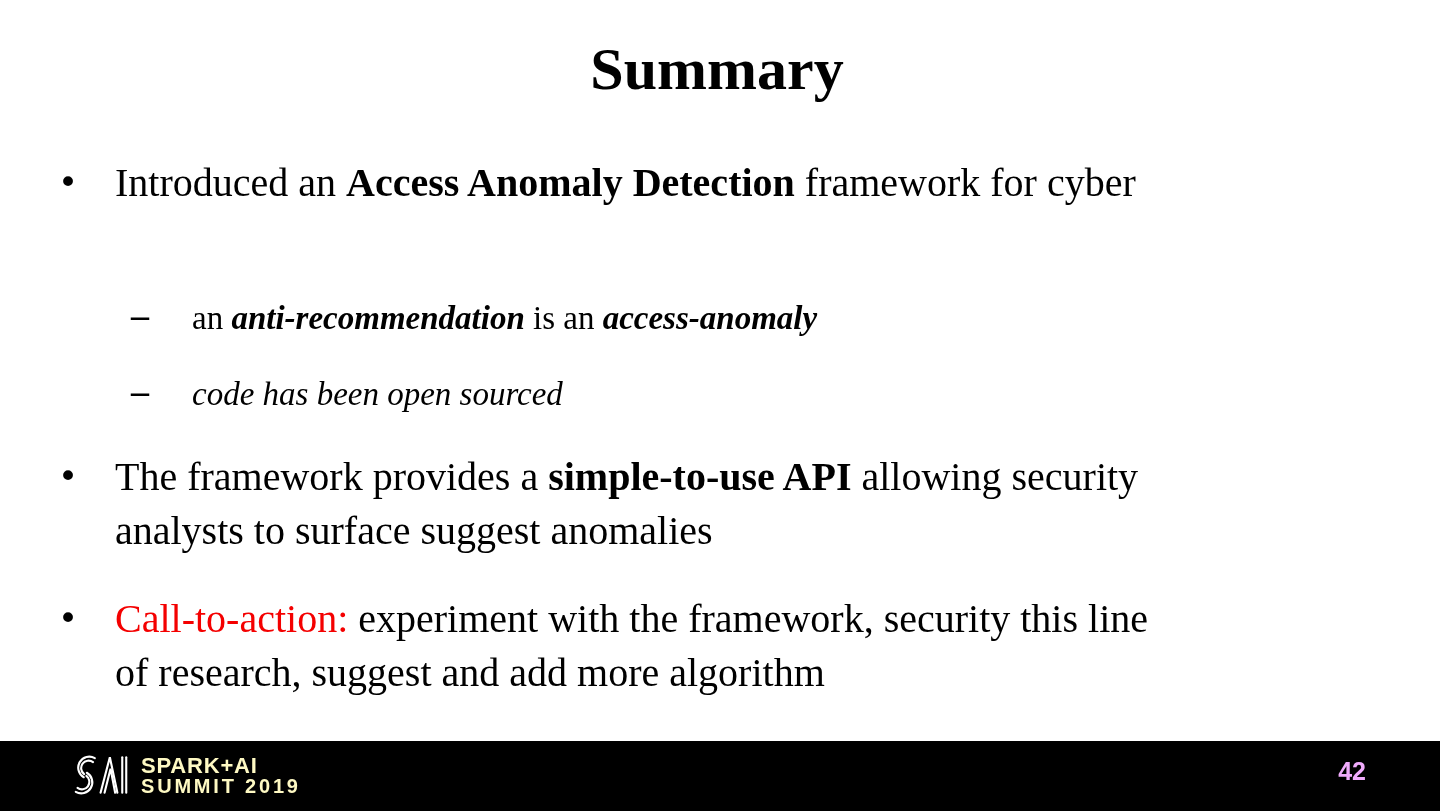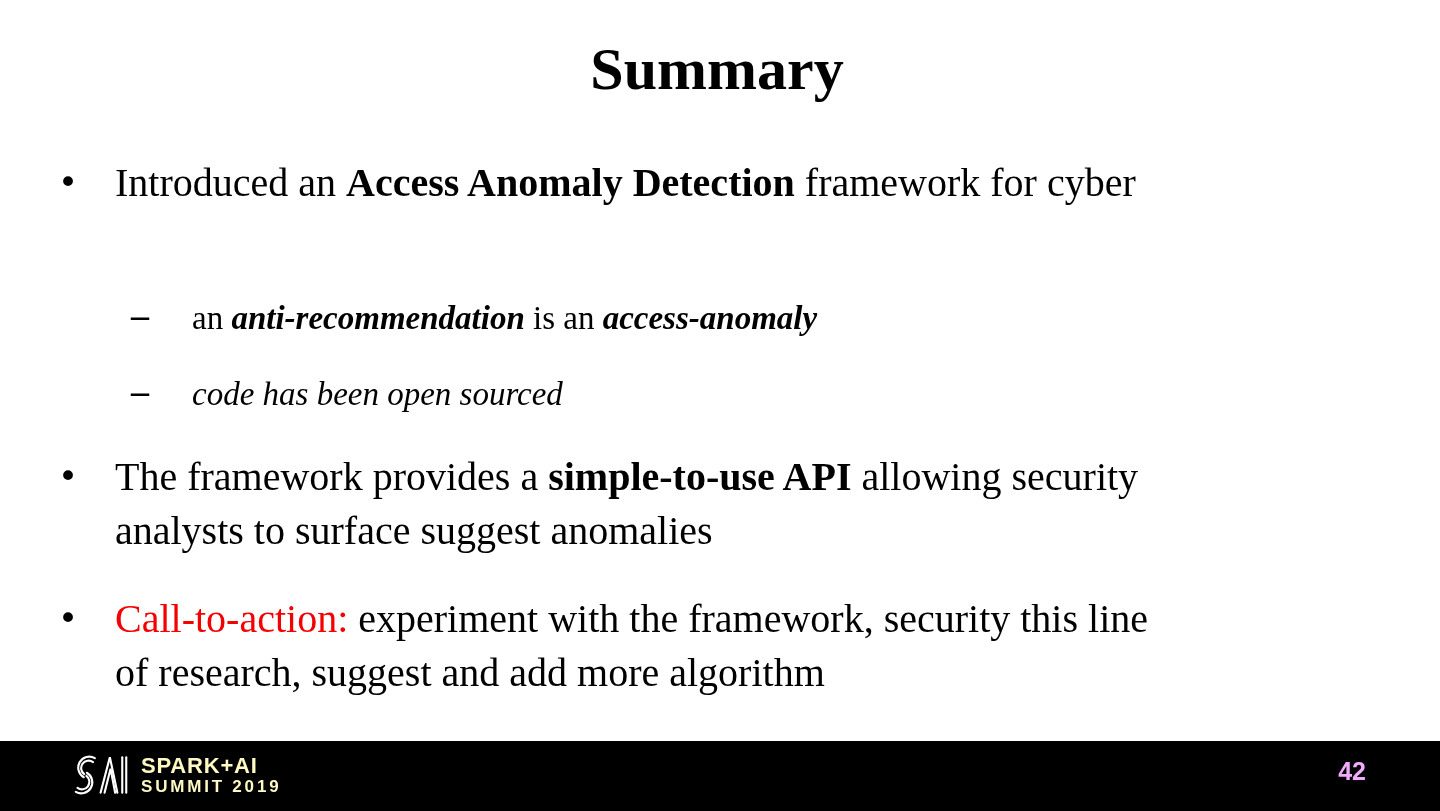--- a/index.html
+++ b/index.html
@@ -30,21 +30,21 @@
   .rbi { font-weight:700; font-style:italic; }
   .rred{ font-weight:400; color:#f40000; }
   .footer {
     position:absolute; left:0; top:741px; width:1440px; height:70px;
     background:#000000;
   }
   .logo { position:absolute; left:70px; top:10px; display:flex; align-items:center; }
   .logo-mark { display:block; margin-right:9px; }
   .logo-text { color:#fef9c3; font-family:"Liberation Sans","DejaVu Sans",sans-serif; }
   .logo-line1 { font-size:22px; font-weight:700; letter-spacing:0.8px; line-height:23px; }
-  .logo-line2 { font-size:17px; font-weight:700; letter-spacing:2.8px; line-height:19px; }
+  .logo-line2 { font-size:20px; font-weight:700; letter-spacing:2.8px; line-height:19px; }
   .pagenum {
     position:absolute; right:74px; top:16px; color:#f0abfc;
     font-family:"Liberation Sans","DejaVu Sans",sans-serif;
     font-size:25px; font-weight:700;
   }
 </style>
 </head>
 <body>
 
 <div class="slide">

